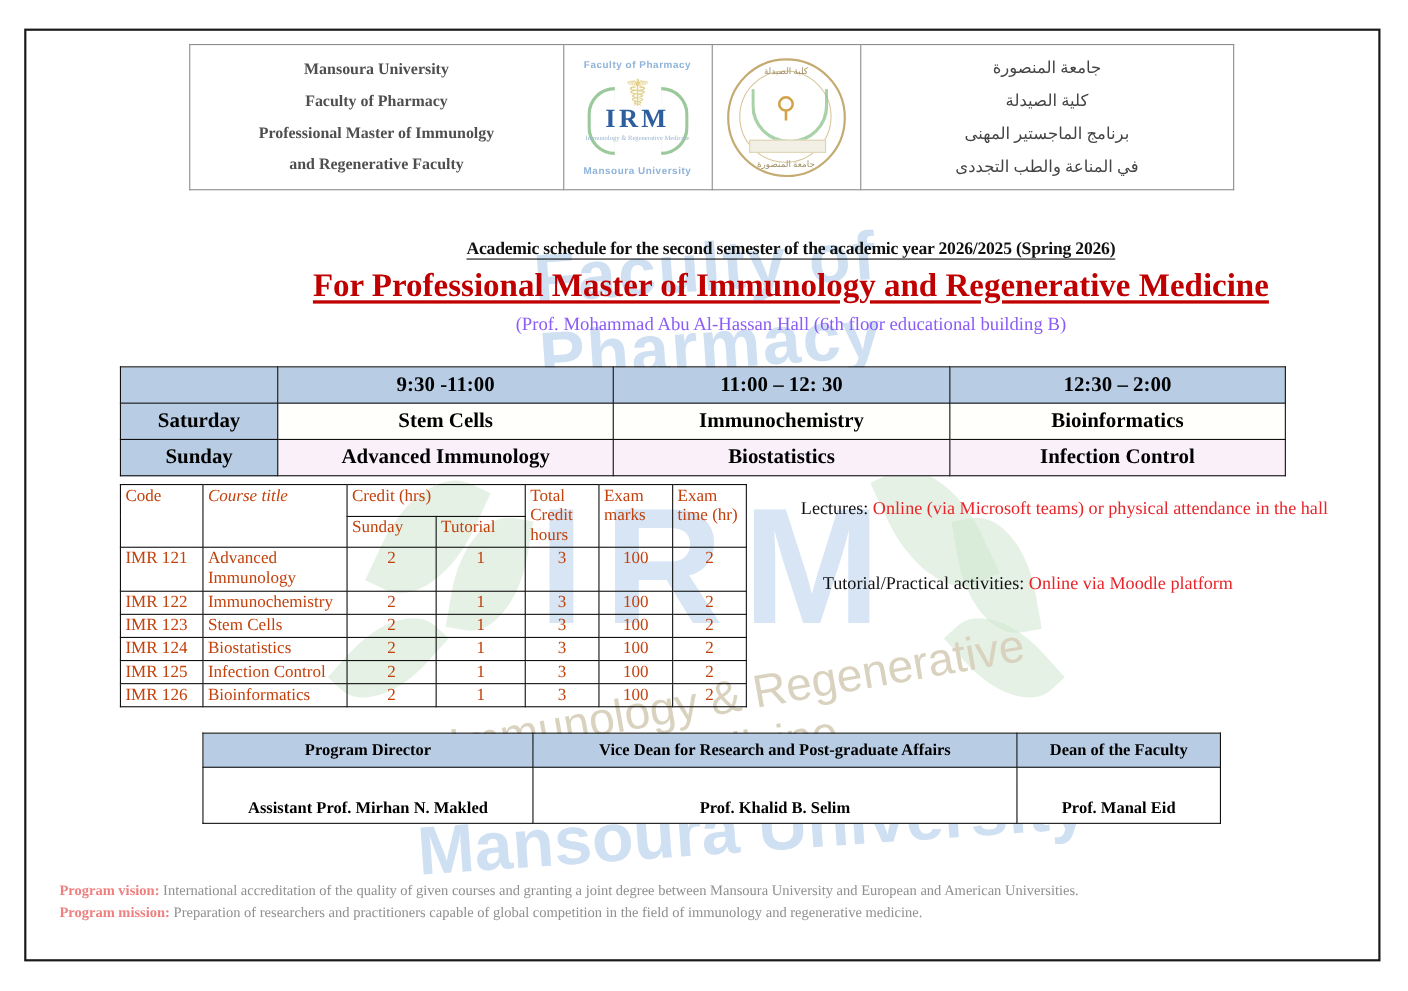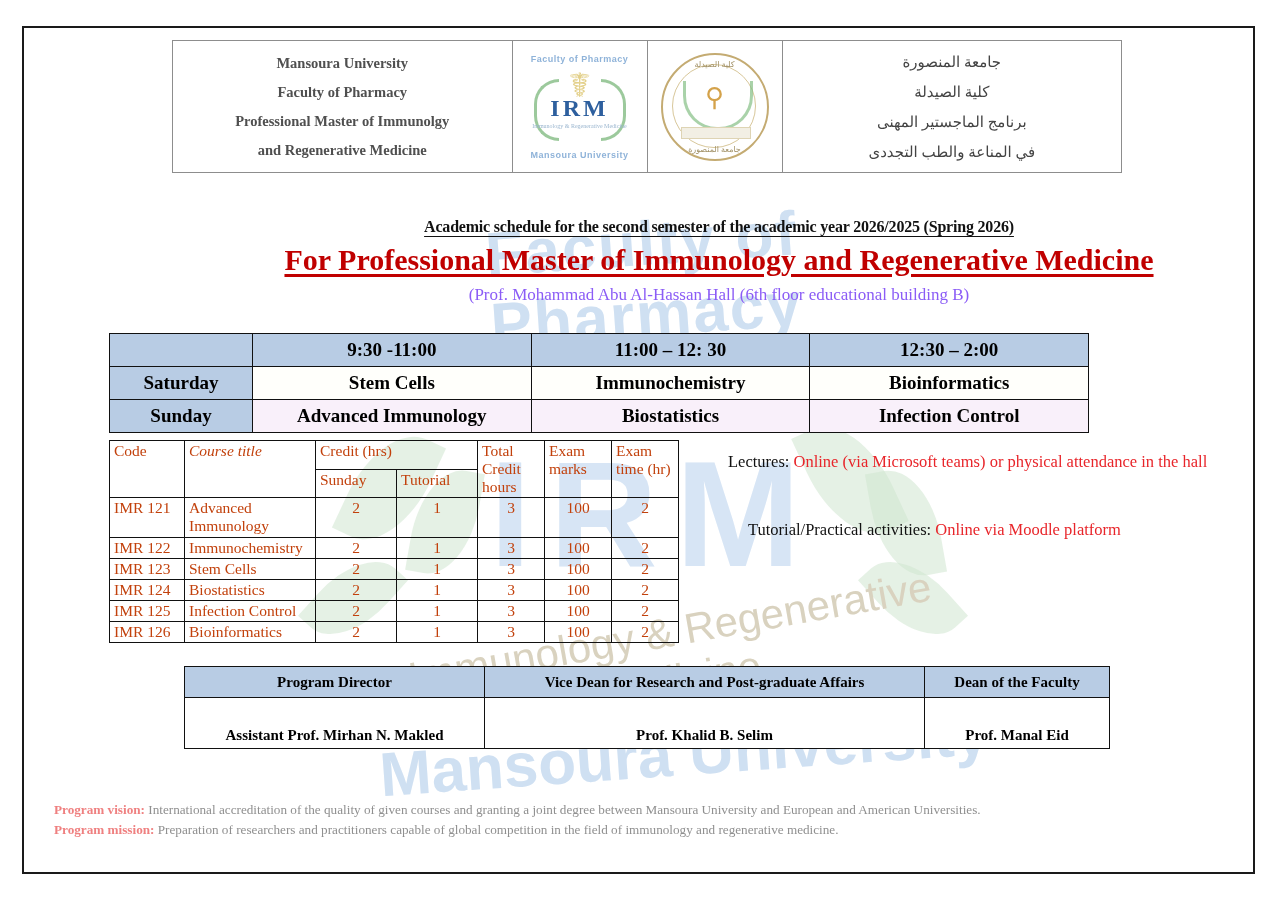--- a/index.html
+++ b/index.html
@@ -239,21 +239,21 @@
   }
   .t3{
     margin-top:8px;
     font-size:17px;color:#8b5cf6;font-weight:normal;
   }
 
   
   .sched-wrap{
     position:absolute;
     left:85px;top:305px;
-    width:980px;
+    width:1060px;
     z-index:2;
     border-radius:21px;
   }
   table.sched{
     border-collapse:collapse;
     width:100%;
     table-layout:fixed;
   }
   table.sched td{
     border:1.2px solid #111;
@@ -371,21 +371,21 @@
   </div>
 
   <div class="hdr-wrap">
     <table class="hdr">
       <tbody>
           <tr>
         <td class="hdr-en">
           <div>Mansoura University</div>
           <div>Faculty of Pharmacy</div>
           <div>Professional Master of Immunolgy</div>
-          <div>and Regenerative Medicine</div>
+          <div>and Regenerative Faculty</div>
         </td>
         <td class="logo-cell">
           <div class="logo-irm">
             <div class="arc-top">Faculty of Pharmacy</div>
             <div class="cad">☤</div>
             <div class="wreath-l"></div>
             <div class="wreath-r"></div>
             <div class="irm-txt">IRM</div>
             <div class="tag">Immunology &amp; Regenerative Medicine</div>
             <div class="arc-bot">Mansoura University</div>

